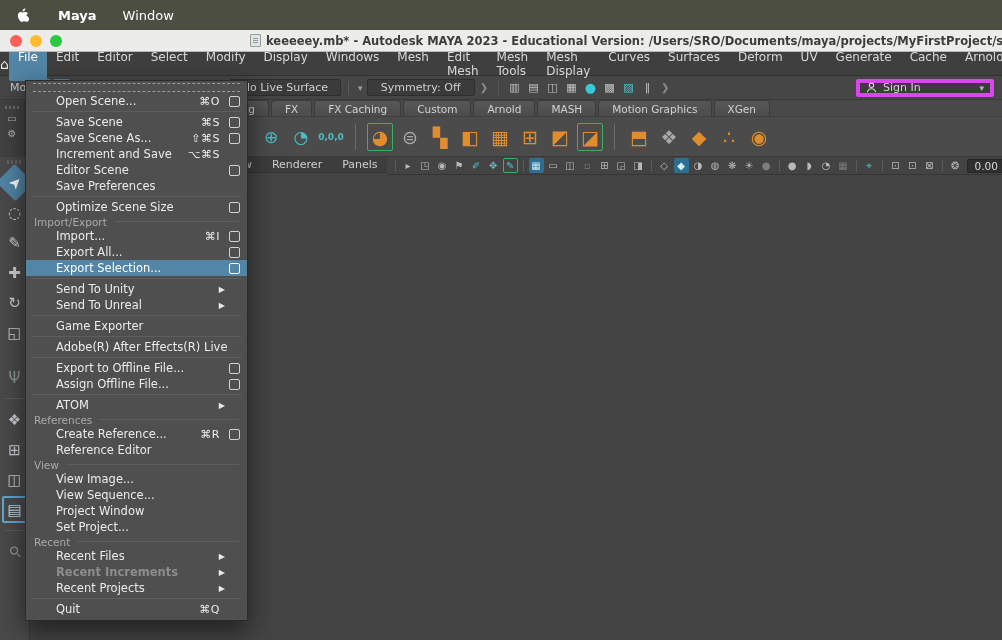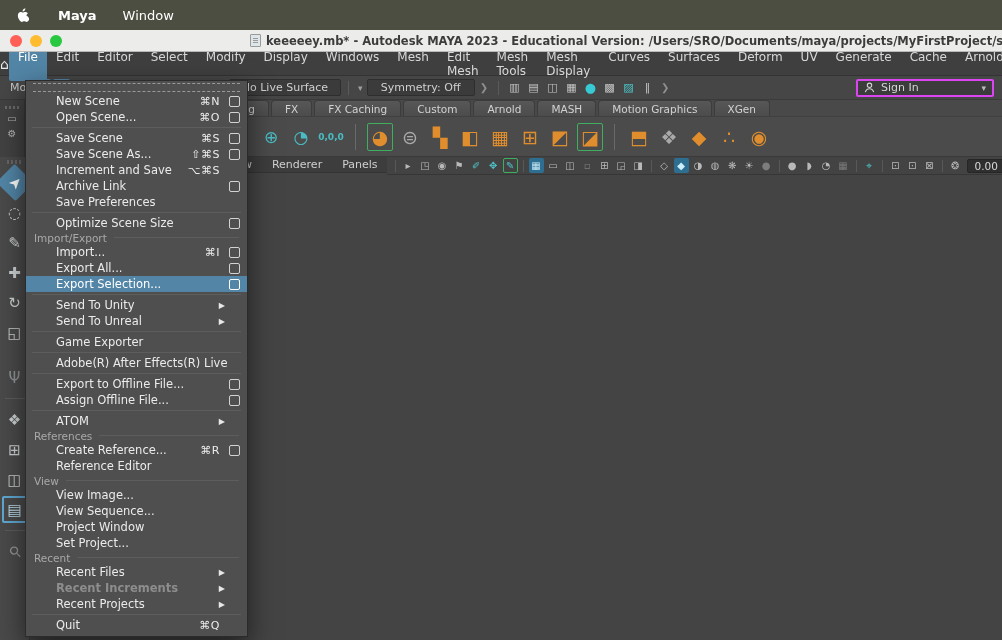--- a/index.html
+++ b/index.html
@@ -29,21 +29,21 @@
   
   .statusline{height:24px;background:#464646;border-bottom:1px solid #3a3a3a;display:flex;align-items:center;font-size:11px;color:#c6c6c6;padding-left:10px;gap:2px;}
   .sl-ico{width:17px;height:18px;display:flex;align-items:center;justify-content:center;font-size:11px;color:#c2c2c2;border-radius:2px;}
   .sl-ico.t{color:#4cc4c9;}
   .sl-ico.hl{background:#5285a6;color:#dff1ff;}
   .sl-ico.tb{color:#37c9d4;font-size:13px;}
   .sl-sep{width:1px;height:14px;background:#5a5a5a;margin:0 5px;}
   .sl-caret{color:#9f9f9f;font-size:9px;padding:0 2px;}
   .sl-field{background:#3b3b3b;border:1px solid #2e2e2e;border-radius:2px;padding:1px 12px;color:#d0d0d0;min-width:108px;text-align:center;}
   .sl-arrow{color:#8f8f8f;font-size:10px;padding:0 3px;}
-  .signin{margin-left:auto;margin-right:8px;width:138px;height:18px;background:#3c3c3c;border:2px solid #d946ef;border-radius:2px;display:flex;align-items:center;gap:6px;padding:0 6px;color:#d5d5d5;}
+  .signin{margin-left:auto;margin-right:8px;width:138px;height:18px;background:#3c3c3c;border:4px solid #d946ef;border-radius:2px;display:flex;align-items:center;gap:6px;padding:0 6px;color:#d5d5d5;}
   .signin .caret{margin-left:auto;font-size:9px;color:#bbb;}
 
   
   .shelf-tabs{height:17px;background:#494949;display:flex;align-items:flex-end;padding-left:34px;font-size:10.5px;color:#d2d2d2;border-bottom:1px solid #404040;}
   .tab{padding:2px 13px 1px;background:linear-gradient(#575757,#4c4c4c);border:1px solid #3c3c3c;border-bottom:none;border-radius:4px 4px 0 0;margin-right:2px;white-space:nowrap;}
   .shelf-icons{height:40px;background:#4b4b4b;border-bottom:1px solid #3a3a3a;display:flex;align-items:center;padding-left:36px;gap:4px;}
   .sh-ico{width:26px;height:28px;display:flex;align-items:center;justify-content:center;font-size:19px;}
   .sh-ico.o{color:#e08e2d;}
   .sh-ico.g{color:#a9a9a9;}
   .sh-ico.t{color:#49bcc3;font-size:17px;}
@@ -402,25 +402,20 @@
             <line x1="776.6482322781408" y1="238.8162338159264" x2="846.9238815542511" y2="153.7329726952412"></line>
             <line x1="787.270097093053" y1="256.33509465228514" x2="875.1043392264672" y2="193.31262125145898"></line>
           </g>
       </svg>
     </div>
   </div>
 </div>
 
 <div class="filemenu" id="file-menu">
   <div class="tearoff"></div>
-<div class="mi">
-      <span class="lbl">New Scene</span>
-      <span class="sc">⌘N</span>
-      <span class="obox"></span>
-    </div>
     <div class="mi">
       <span class="lbl">Open Scene...</span>
       <span class="sc">⌘O</span>
       <span class="obox"></span>
     </div>
     <div class="msep"></div>
     <div class="mi">
       <span class="lbl">Save Scene</span>
       <span class="sc">⌘S</span>
       <span class="obox"></span>
@@ -429,21 +424,21 @@
       <span class="lbl">Save Scene As...</span>
       <span class="sc">⇧⌘S</span>
       <span class="obox"></span>
     </div>
     <div class="mi">
       <span class="lbl">Increment and Save</span>
       <span class="sc">⌥⌘S</span>
       <span class="obox hidden"></span>
     </div>
     <div class="mi">
-      <span class="lbl">Archive Link</span>
+      <span class="lbl">Editor Scene</span>
       <span class="obox"></span>
     </div>
     <div class="mi">
       <span class="lbl">Save Preferences</span>
       <span class="obox hidden"></span>
     </div>
     <div class="msep"></div>
     <div class="mi">
       <span class="lbl">Optimize Scene Size</span>
       <span class="obox"></span>

